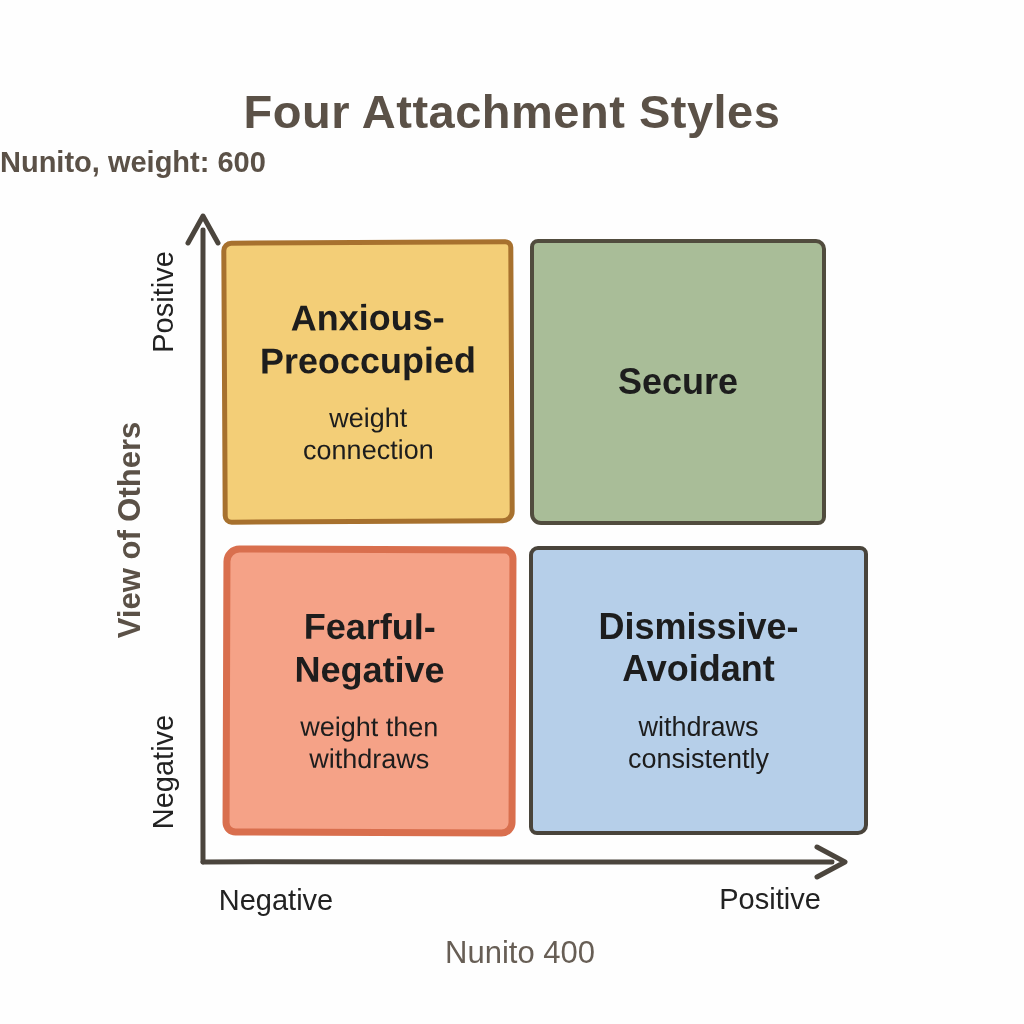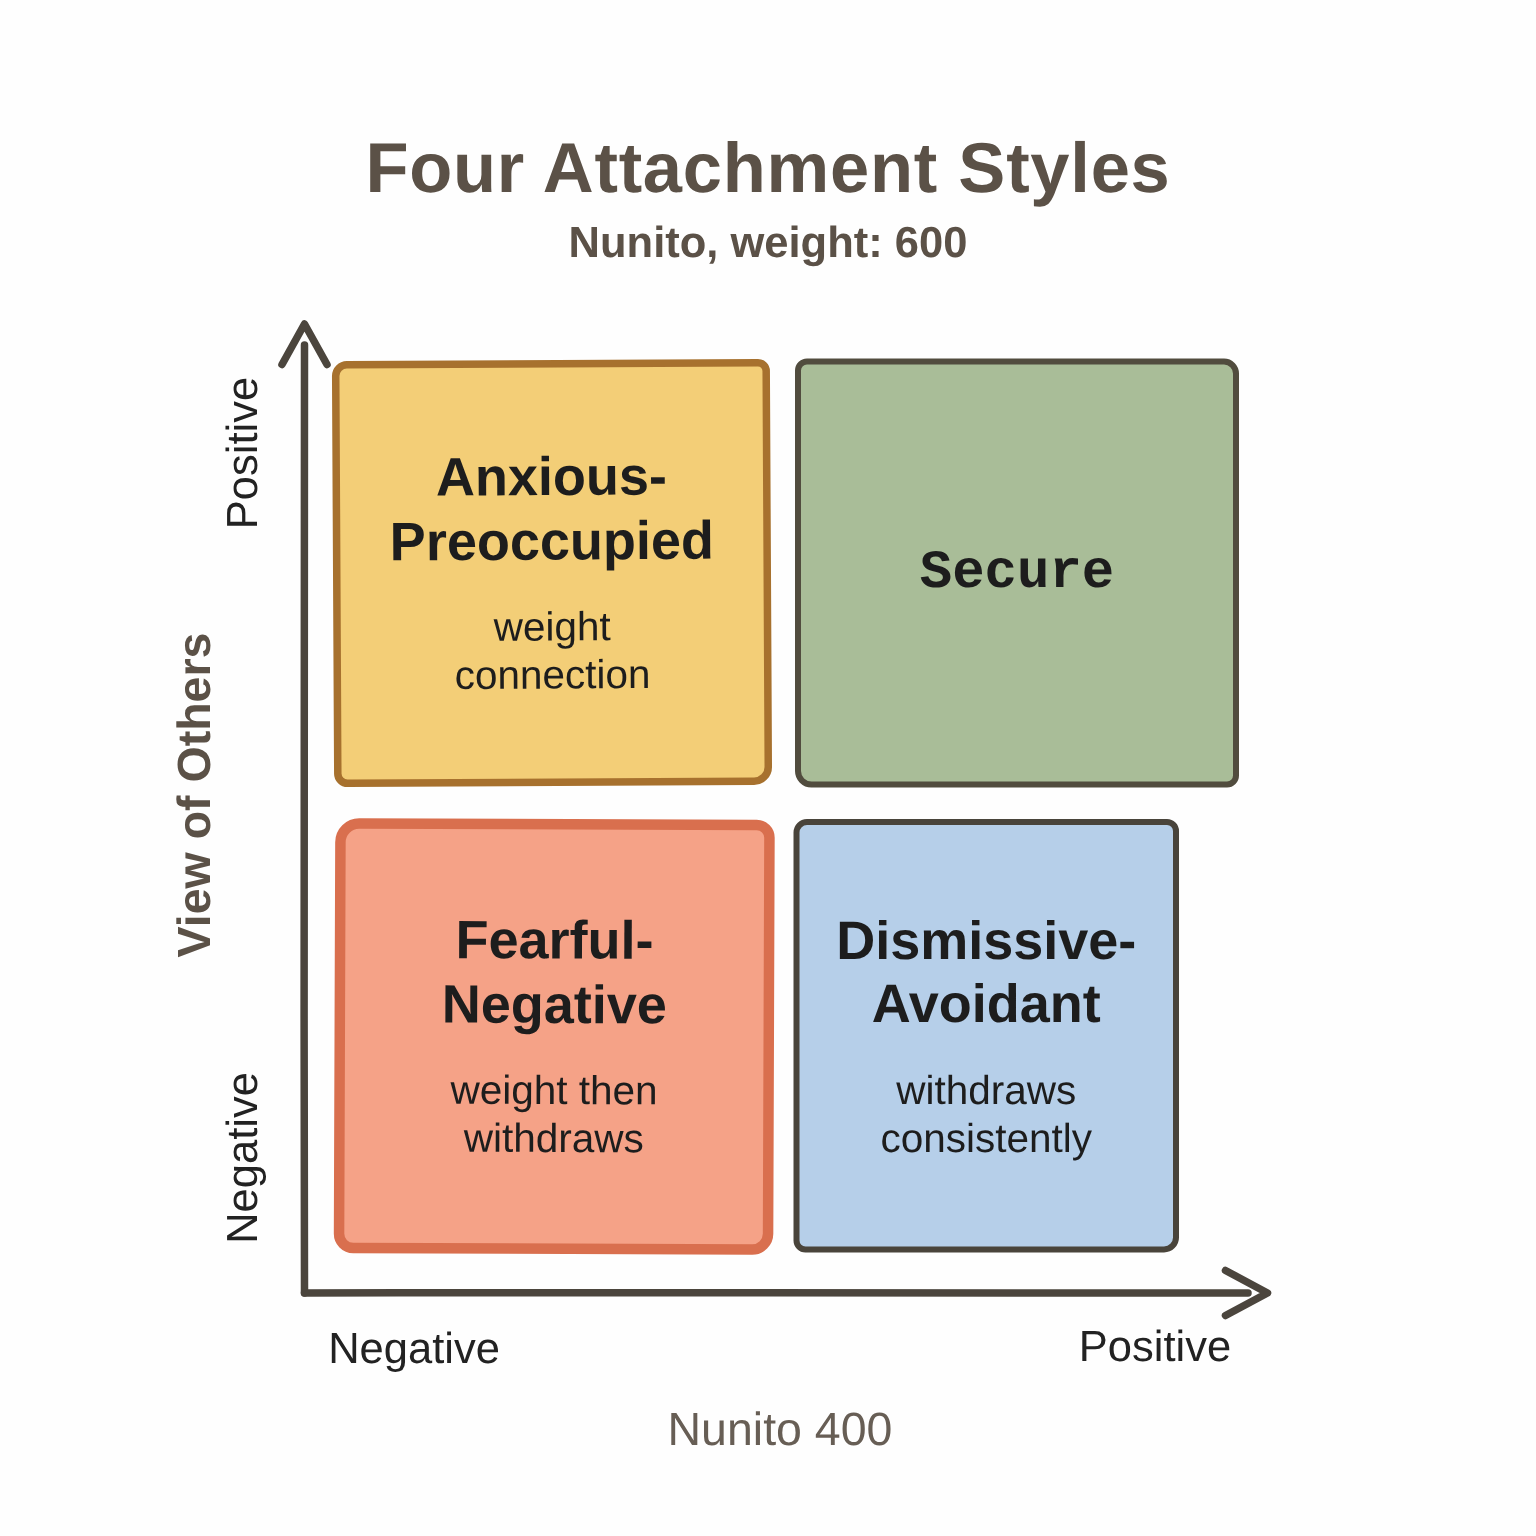--- a/index.html
+++ b/index.html
@@ -23,21 +23,20 @@
   }
   
   .title{
     position:absolute; left:0; top:84px; width:1024px;
     text-align:center;
     font-size:47px; font-weight:700; letter-spacing:.5px;
     color:var(--heading);
   }
   .subtitle{
     position:absolute; left:0; top:146px; width:1024px;
-    text-align:center;
     font-size:29px; font-weight:600;
     color:var(--heading);
   }
   
   .axes{
     position:absolute; left:0; top:0; width:1024px; height:1024px;
   }
   .axes path{
     fill:none;
     stroke:var(--axis-line);
@@ -74,23 +73,23 @@
   .quadrant .q-title{
     font-size:36px; font-weight:600; line-height:1.18;
     white-space:pre-line;
   }
   .quadrant .q-desc{
     margin-top:20px;
     font-size:27px; font-weight:400; line-height:1.2;
     white-space:pre-line;
   }
   .q0{ left:222px; top:240px; width:292px; height:284px; border-width:5px; border-radius:10px 8px 12px 9px; transform:rotate(-0.3deg); }
-  .q1{ left:530px; top:239px; width:296px; height:286px; border-width:4px; border-radius:8px 10px 8px 11px;font-family:Liberation Mono, monospace; }
+  .q1{ left:530px; top:239px; width:296px; height:286px; border-width:4px; border-radius:8px 10px 8px 11px; }
   .q2{ left:223px; top:546px; width:293px; height:290px; border-width:7px; border-radius:16px 12px 14px 13px; transform:rotate(0.2deg); }
-  .q3{ left:529px; top:546px; width:257px; height:289px; border-width:4px; border-radius:9px 8px 10px 8px; }
+  .q3{ left:529px; top:546px; width:339px; height:289px; border-width:4px; border-radius:9px 8px 10px 8px; }
 </style>
 </head>
 <body>
 
 <div class="canvas">
 
   <div class="title">Four Attachment Styles</div>
   <div class="subtitle">Nunito, weight: 600</div>
 
   <svg class="axes" viewBox="0 0 1024 1024" aria-hidden="true">

